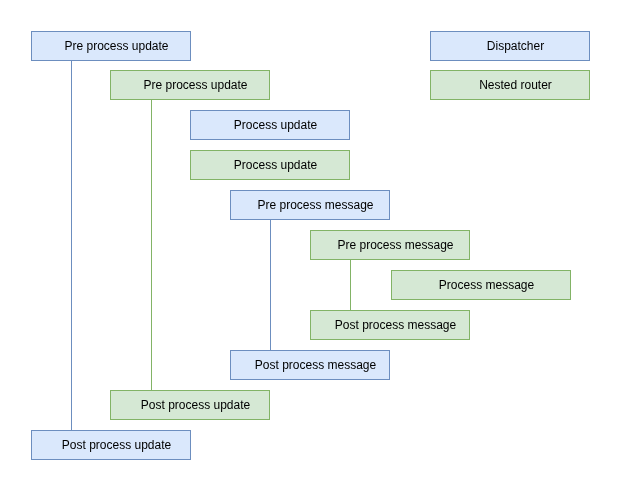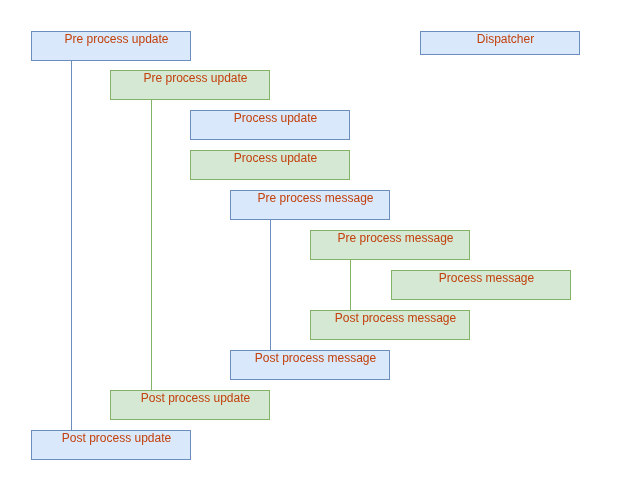--- a/index.html
+++ b/index.html
@@ -12,24 +12,25 @@
     width: 621px;
     height: 491px;
     background: #ffffff;
     overflow: hidden;
     font-family: "Liberation Sans", sans-serif;
   }
   .node {
     position: absolute;
     box-sizing: border-box;
     display: flex;
+    align-items: center;
     justify-content: center;
     border: 1px solid;
     font-size: 12px;
-    color: #c2410c;
+    color: #000000;
     white-space: nowrap;
     text-align: center;
     padding-left: 11px;
   }
   .node.blue  { background: #dae8fc; border-color: #6c8ebf; }
   .node.green { background: #d5e8d4; border-color: #82b366; }
   .connector {
     position: absolute;
     width: 0;
     border-left: 1px solid;
@@ -41,25 +42,28 @@
 <body>
 
 <div id="canvas" style="background: rgb(255, 255, 255);">
     <div class="connector blue" style="left: 71px; top: 61px; height: 369px;"></div>
     <div class="connector green" style="left: 151px; top: 100px; height: 290px;"></div>
     <div class="connector blue" style="left: 270px; top: 220px; height: 130px;"></div>
     <div class="connector green" style="left: 350px; top: 260px; height: 50px;"></div>
     <div class="node blue" style="left: 31px; top: 31px; width: 160px; height: 30px;">
       <span>Pre process update</span>
     </div>
-    <div class="node blue" style="left: 420px; top: 31px; width: 160px; height: 24px;">
+    <div class="node blue" style="left: 430px; top: 31px; width: 160px; height: 30px;">
       <span>Dispatcher</span>
     </div>
     <div class="node green" style="left: 110px; top: 70px; width: 160px; height: 30px;">
       <span>Pre process update</span>
+    </div>
+    <div class="node green" style="left: 430px; top: 70px; width: 160px; height: 30px;">
+      <span>Nested router</span>
     </div>
     <div class="node blue" style="left: 190px; top: 110px; width: 160px; height: 30px;">
       <span>Process update</span>
     </div>
     <div class="node green" style="left: 190px; top: 150px; width: 160px; height: 30px;">
       <span>Process update</span>
     </div>
     <div class="node blue" style="left: 230px; top: 190px; width: 160px; height: 30px;">
       <span>Pre process message</span>
     </div>

